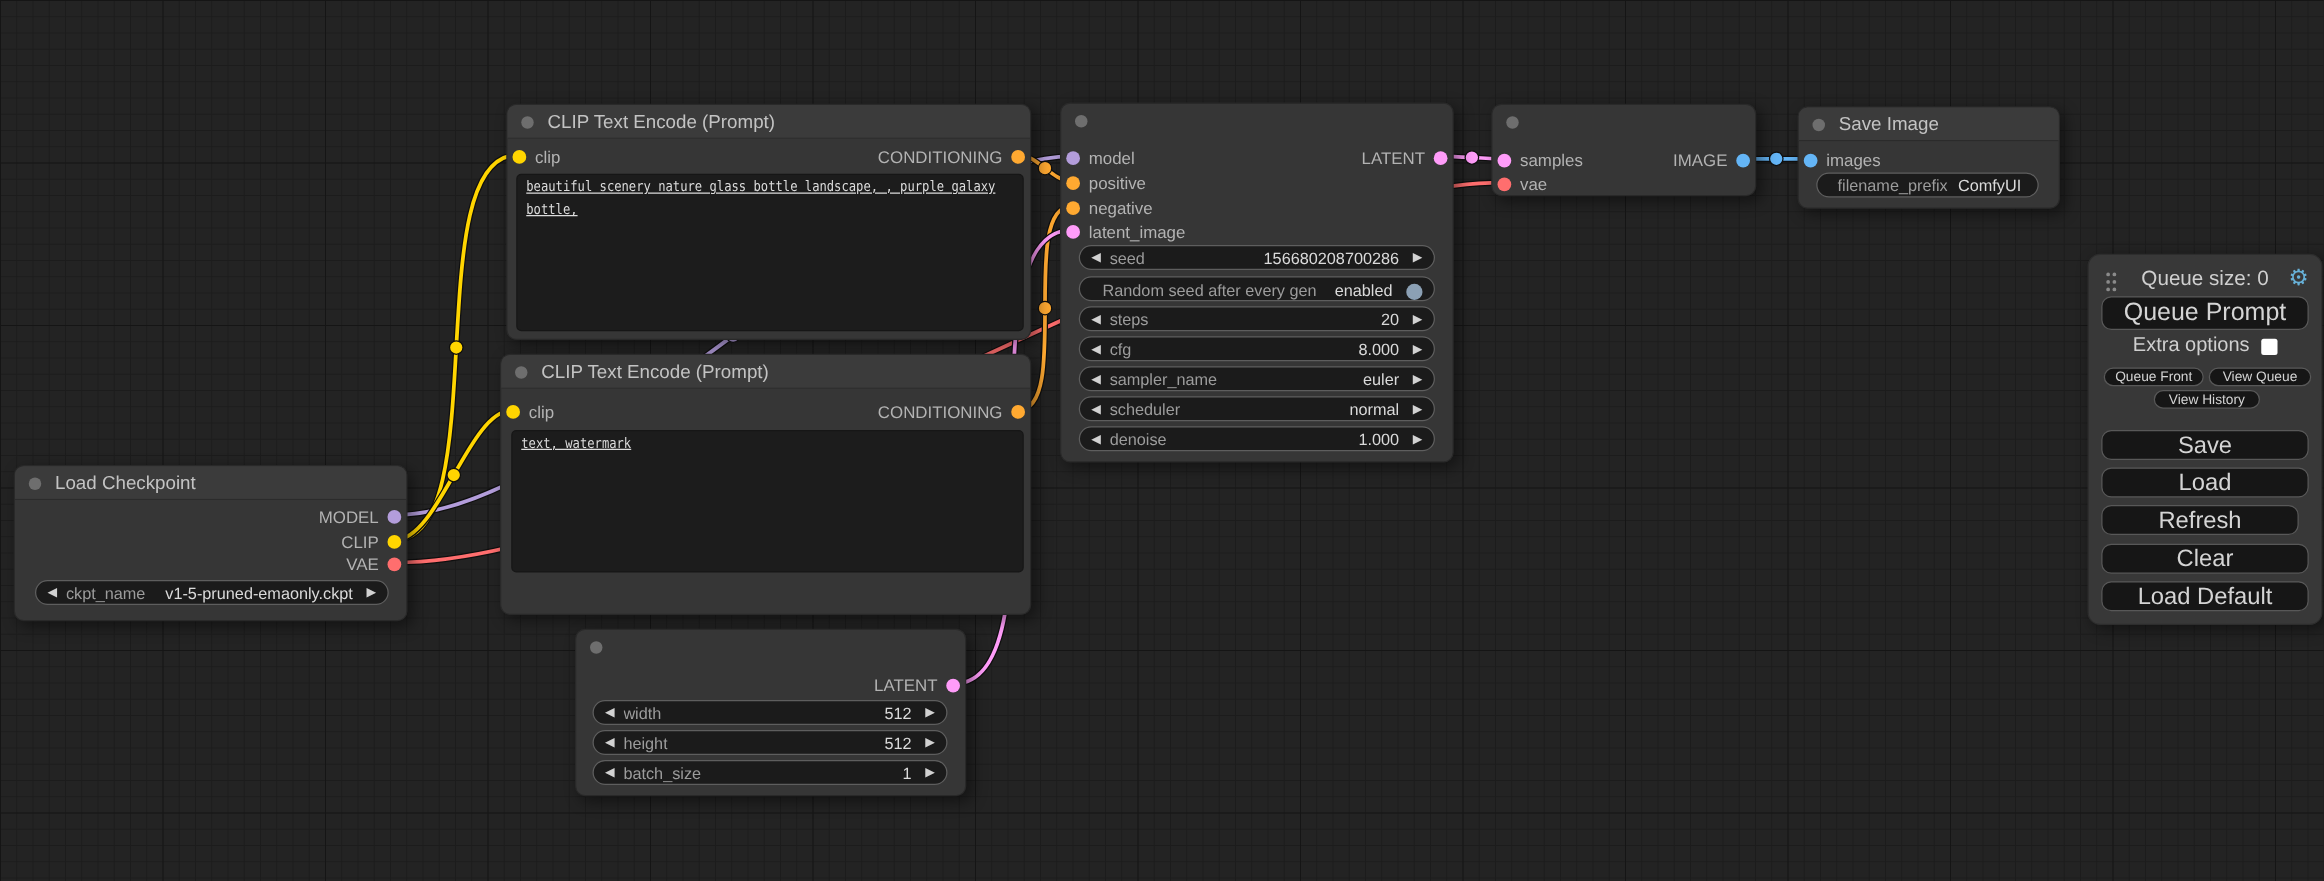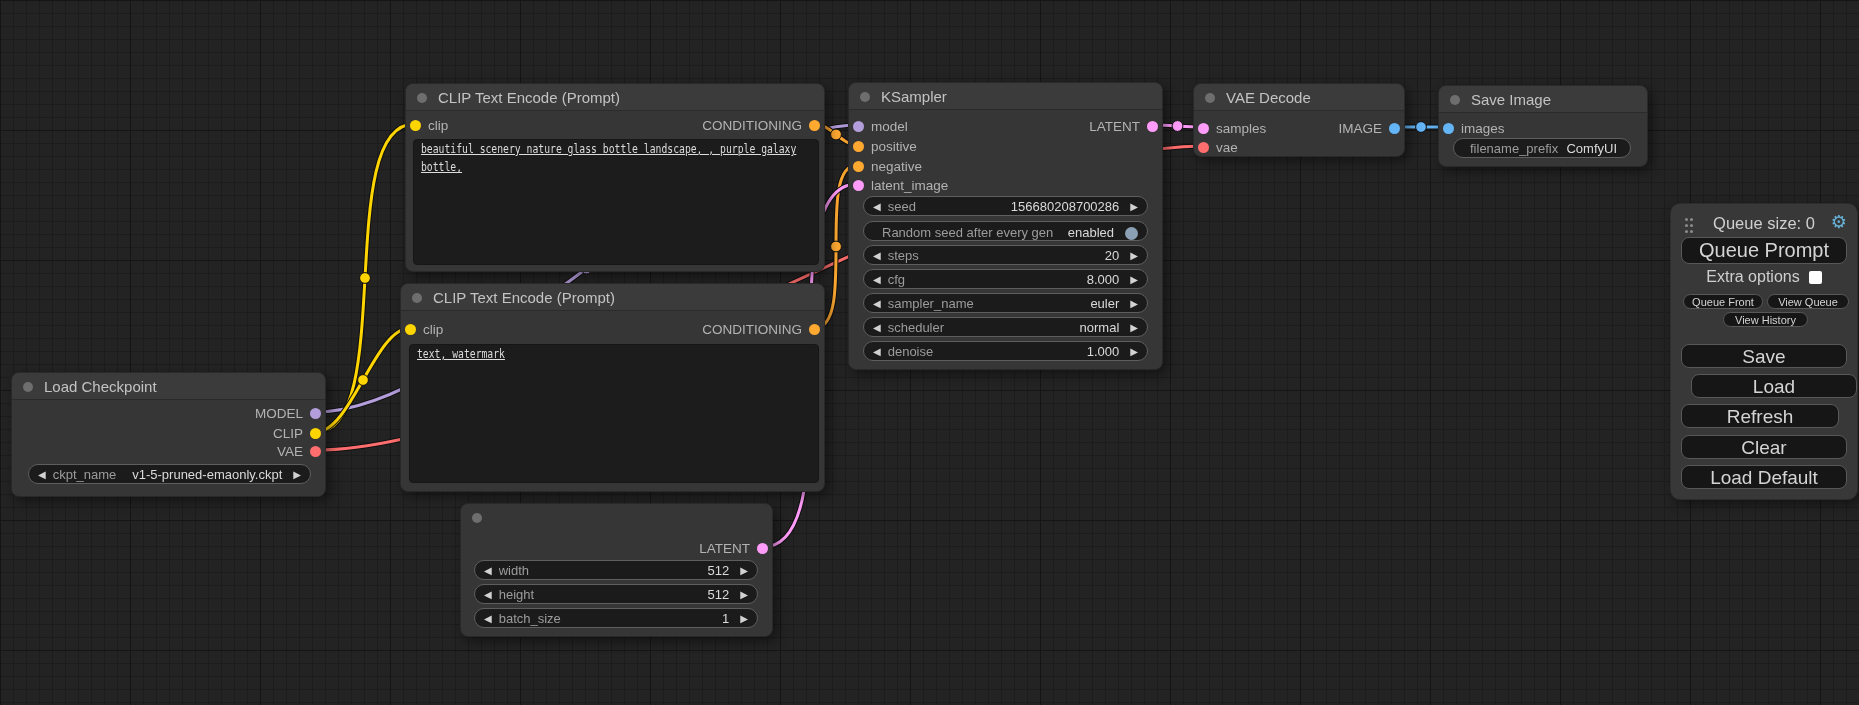--- a/index.html
+++ b/index.html
@@ -125,21 +125,21 @@
     <div class="ntitle">CLIP Text Encode (Prompt)</div>
     <span class="tdot"></span>
     <div class="slot in" style="top:36px;">
       <span class="sdot" style="background: rgb(255, 213, 0);"></span>
       <span>clip</span>
     </div>
     <div class="slot out" style="top:36px;">
       <span>CONDITIONING</span>
       <span class="sdot" style="background: rgb(255, 169, 49);"></span>
     </div>
-    <div class="ta" style="left:8px;top:60px;width:410px;height:139px;">
+    <div class="ta" style="left:8px;top:60px;width:410px;height:114px;">
       <span class="mono-scale">text, watermark</span>
     </div>
   </div>
 
   <div class="node" style="left:460px;top:503px;width:313px;height:134px;">
     <span class="tdot"></span>
     <div class="slot out" style="top:35px;">
       <span>LATENT</span>
       <span class="sdot" style="background: rgb(255, 156, 249);"></span>
     </div>
@@ -157,21 +157,20 @@
     </div>
     <div class="widget" style="left:13px;top:104px;width:284px;">
       <span class="warr">◀</span>
       <span class="wlabel">batch_size</span>
       <span class="wval">1</span>
       <span class="warr">▶</span>
     </div>
   </div>
 
   <div class="node" style="left:848px;top:82px;width:315px;height:288px;">
-    <div class="ntitle">KSampler</div>
     <span class="tdot"></span>
     <div class="slot in" style="top:34px;">
       <span class="sdot" style="background: rgb(179, 157, 219);"></span>
       <span>model</span>
     </div>
     <div class="slot in" style="top:54px;">
       <span class="sdot" style="background: rgb(255, 169, 49);"></span>
       <span>positive</span>
     </div>
     <div class="slot in" style="top:74px;">
@@ -223,21 +222,20 @@
     </div>
     <div class="widget" style="left:14px;top:258px;width:285px;">
       <span class="warr">◀</span>
       <span class="wlabel">denoise</span>
       <span class="wval">1.000</span>
       <span class="warr">▶</span>
     </div>
   </div>
 
   <div class="node" style="left:1193px;top:83px;width:212px;height:74px;">
-    <div class="ntitle">VAE Decode</div>
     <span class="tdot"></span>
     <div class="slot in" style="top:35px;">
       <span class="sdot" style="background: rgb(255, 156, 249);"></span>
       <span>samples</span>
     </div>
     <div class="slot in" style="top:54px;">
       <span class="sdot" style="background: rgb(255, 110, 110);"></span>
       <span>vae</span>
     </div>
     <div class="slot out" style="top:35px;">
@@ -265,18 +263,18 @@
     <span class="gear">⚙</span>
     <button class="qbtn" style="left:10px;top:33px;width:166px;height:27px;font-size:20px;">Queue Prompt</button>
     <div class="xrow">
       <span class="xlabel">Extra options</span>
       <span class="checkbox"></span>
     </div>
     <button class="qbtn" style="left:12px;top:90px;width:80px;height:15px;font-size:11px;">Queue Front</button>
     <button class="qbtn" style="left:96px;top:90px;width:82px;height:15px;font-size:11px;">View Queue</button>
     <button class="qbtn" style="left:52px;top:108px;width:85px;height:15px;font-size:11px;">View History</button>
     <button class="qbtn" style="left:10px;top:140px;width:166px;height:24px;font-size:19px;">Save</button>
-    <button class="qbtn" style="left:20px;top:170px;width:166px;height:24px;font-size:19px;">Load</button>
+    <button class="qbtn" style="left:10px;top:170px;width:166px;height:24px;font-size:19px;">Load</button>
     <button class="qbtn" style="left:10px;top:200px;width:158px;height:24px;font-size:19px;">Refresh</button>
     <button class="qbtn" style="left:10px;top:231px;width:166px;height:24px;font-size:19px;">Clear</button>
     <button class="qbtn" style="left:10px;top:261px;width:166px;height:24px;font-size:19px;">Load Default</button>
   </div>
 </div>
 
 </body></html>

